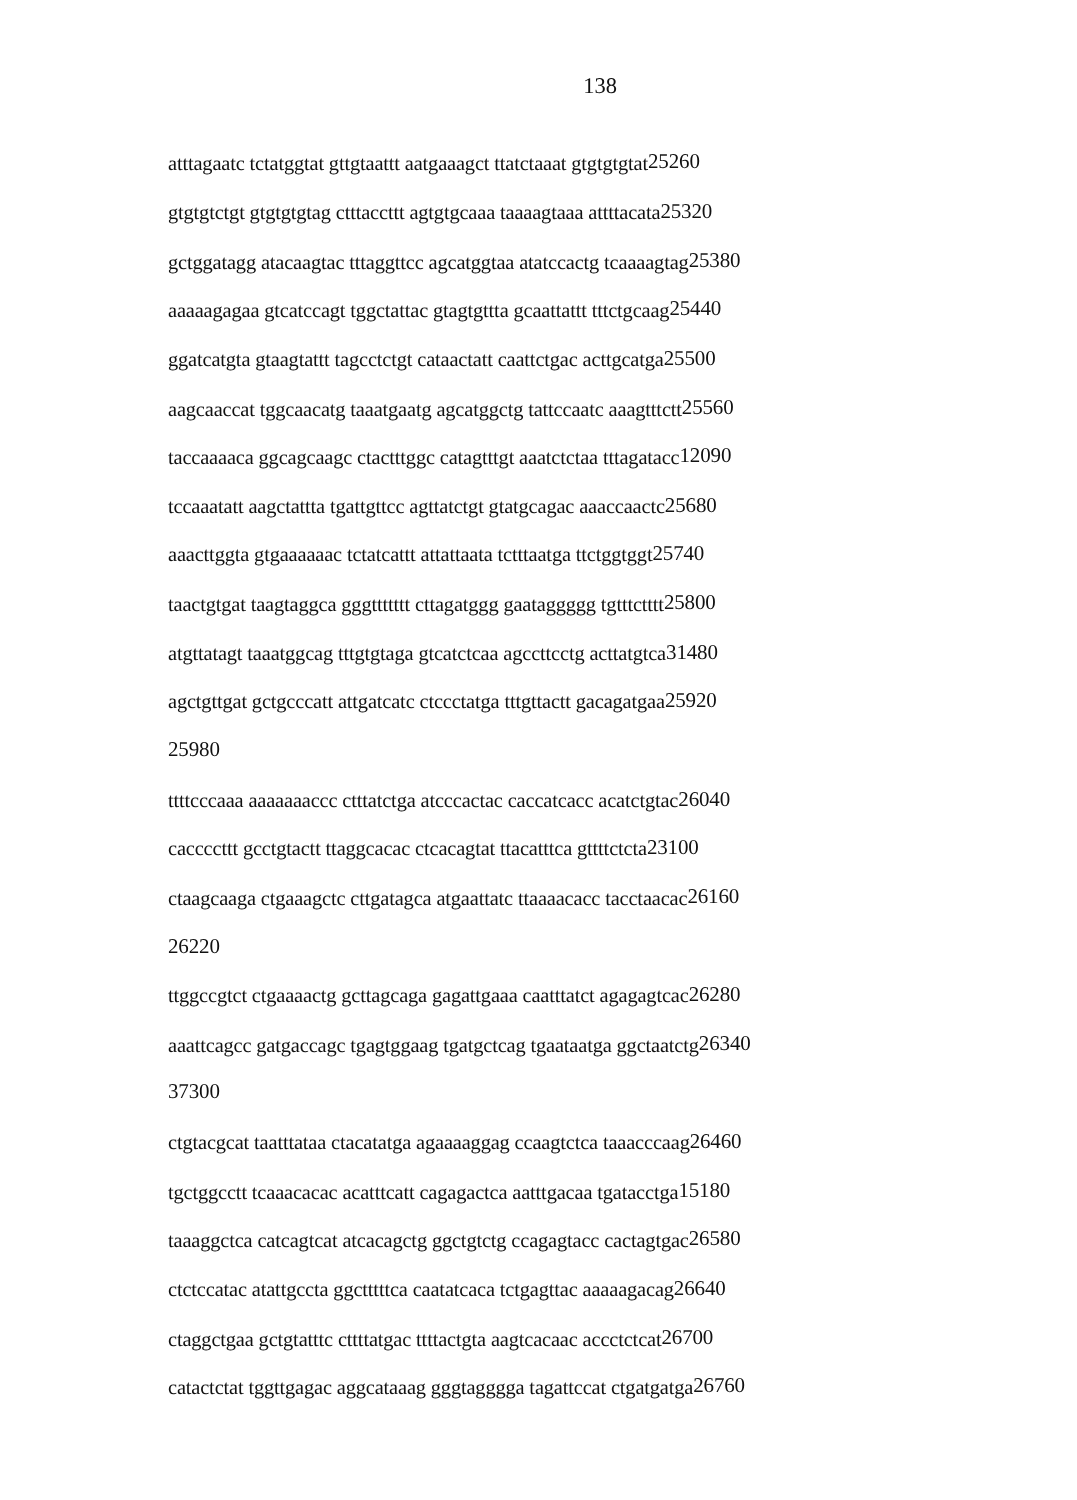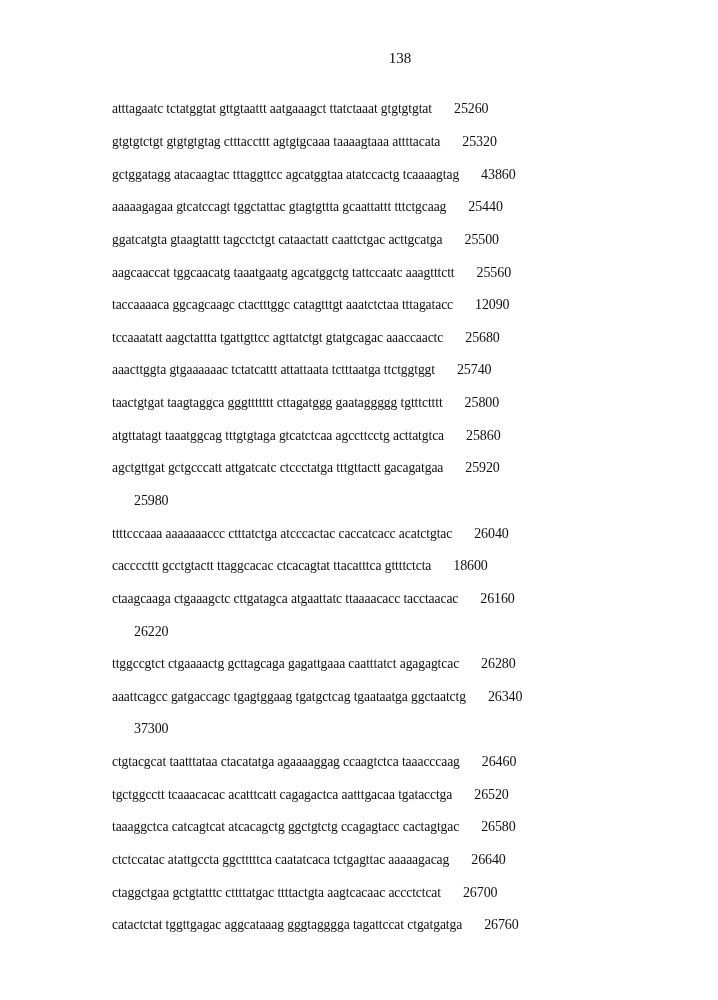--- a/index.html
+++ b/index.html
@@ -38,41 +38,40 @@
       display: flex;
       align-items: center;
       white-space: nowrap;
       font-size: 13.6px;
       letter-spacing: -0.1px;
     }
     .seq-text {
       word-spacing: 0px;
     }
     .seq-pos {
-      margin-left: 22px;
       font-size: 14px;
     }
   </style>
 </head>
 <body>
 
 <div class="page-number">138</div>
 
 <ul class="seq-list" id="seq-list">
     <li class="seq-line">
       <span class="seq-text">atttagaatc tctatggtat gttgtaattt aatgaaagct ttatctaaat gtgtgtgtat</span>
       <span class="seq-pos">25260</span>
     </li>
     <li class="seq-line">
       <span class="seq-text">gtgtgtctgt gtgtgtgtag ctttaccttt agtgtgcaaa taaaagtaaa attttacata</span>
       <span class="seq-pos">25320</span>
     </li>
     <li class="seq-line">
       <span class="seq-text">gctggatagg atacaagtac tttaggttcc agcatggtaa atatccactg tcaaaagtag</span>
-      <span class="seq-pos">43860</span>
+      <span class="seq-pos">25380</span>
     </li>
     <li class="seq-line">
       <span class="seq-text">aaaaagagaa gtcatccagt tggctattac gtagtgttta gcaattattt tttctgcaag</span>
       <span class="seq-pos">25440</span>
     </li>
     <li class="seq-line">
       <span class="seq-text">ggatcatgta gtaagtattt tagcctctgt cataactatt caattctgac acttgcatga</span>
       <span class="seq-pos">25500</span>
     </li>
     <li class="seq-line">
@@ -90,36 +89,36 @@
     <li class="seq-line">
       <span class="seq-text">aaacttggta gtgaaaaaac tctatcattt attattaata tctttaatga ttctggtggt</span>
       <span class="seq-pos">25740</span>
     </li>
     <li class="seq-line">
       <span class="seq-text">taactgtgat taagtaggca gggttttttt cttagatggg gaataggggg tgtttctttt</span>
       <span class="seq-pos">25800</span>
     </li>
     <li class="seq-line">
       <span class="seq-text">atgttatagt taaatggcag tttgtgtaga gtcatctcaa agccttcctg acttatgtca</span>
-      <span class="seq-pos">25860</span>
+      <span class="seq-pos">31480</span>
     </li>
     <li class="seq-line">
       <span class="seq-text">agctgttgat gctgcccatt attgatcatc ctccctatga tttgttactt gacagatgaa</span>
       <span class="seq-pos">25920</span>
     </li>
     <li class="seq-line">
       <span class="seq-pos">25980</span>
     </li>
     <li class="seq-line">
       <span class="seq-text">ttttcccaaa aaaaaaaccc ctttatctga atcccactac caccatcacc acatctgtac</span>
       <span class="seq-pos">26040</span>
     </li>
     <li class="seq-line">
       <span class="seq-text">caccccttt gcctgtactt ttaggcacac ctcacagtat ttacatttca gttttctcta</span>
-      <span class="seq-pos">18600</span>
+      <span class="seq-pos">23100</span>
     </li>
     <li class="seq-line">
       <span class="seq-text">ctaagcaaga ctgaaagctc cttgatagca atgaattatc ttaaaacacc tacctaacac</span>
       <span class="seq-pos">26160</span>
     </li>
     <li class="seq-line">
       <span class="seq-pos">26220</span>
     </li>
     <li class="seq-line">
       <span class="seq-text">ttggccgtct ctgaaaactg gcttagcaga gagattgaaa caatttatct agagagtcac</span>
@@ -131,21 +130,21 @@
     </li>
     <li class="seq-line">
       <span class="seq-pos">37300</span>
     </li>
     <li class="seq-line">
       <span class="seq-text">ctgtacgcat taatttataa ctacatatga agaaaaggag ccaagtctca taaacccaag</span>
       <span class="seq-pos">26460</span>
     </li>
     <li class="seq-line">
       <span class="seq-text">tgctggcctt tcaaacacac acatttcatt cagagactca aatttgacaa tgatacctga</span>
-      <span class="seq-pos">26520</span>
+      <span class="seq-pos">15180</span>
     </li>
     <li class="seq-line">
       <span class="seq-text">taaaggctca catcagtcat atcacagctg ggctgtctg ccagagtacc cactagtgac</span>
       <span class="seq-pos">26580</span>
     </li>
     <li class="seq-line">
       <span class="seq-text">ctctccatac atattgccta ggctttttca caatatcaca tctgagttac aaaaagacag</span>
       <span class="seq-pos">26640</span>
     </li>
     <li class="seq-line">

